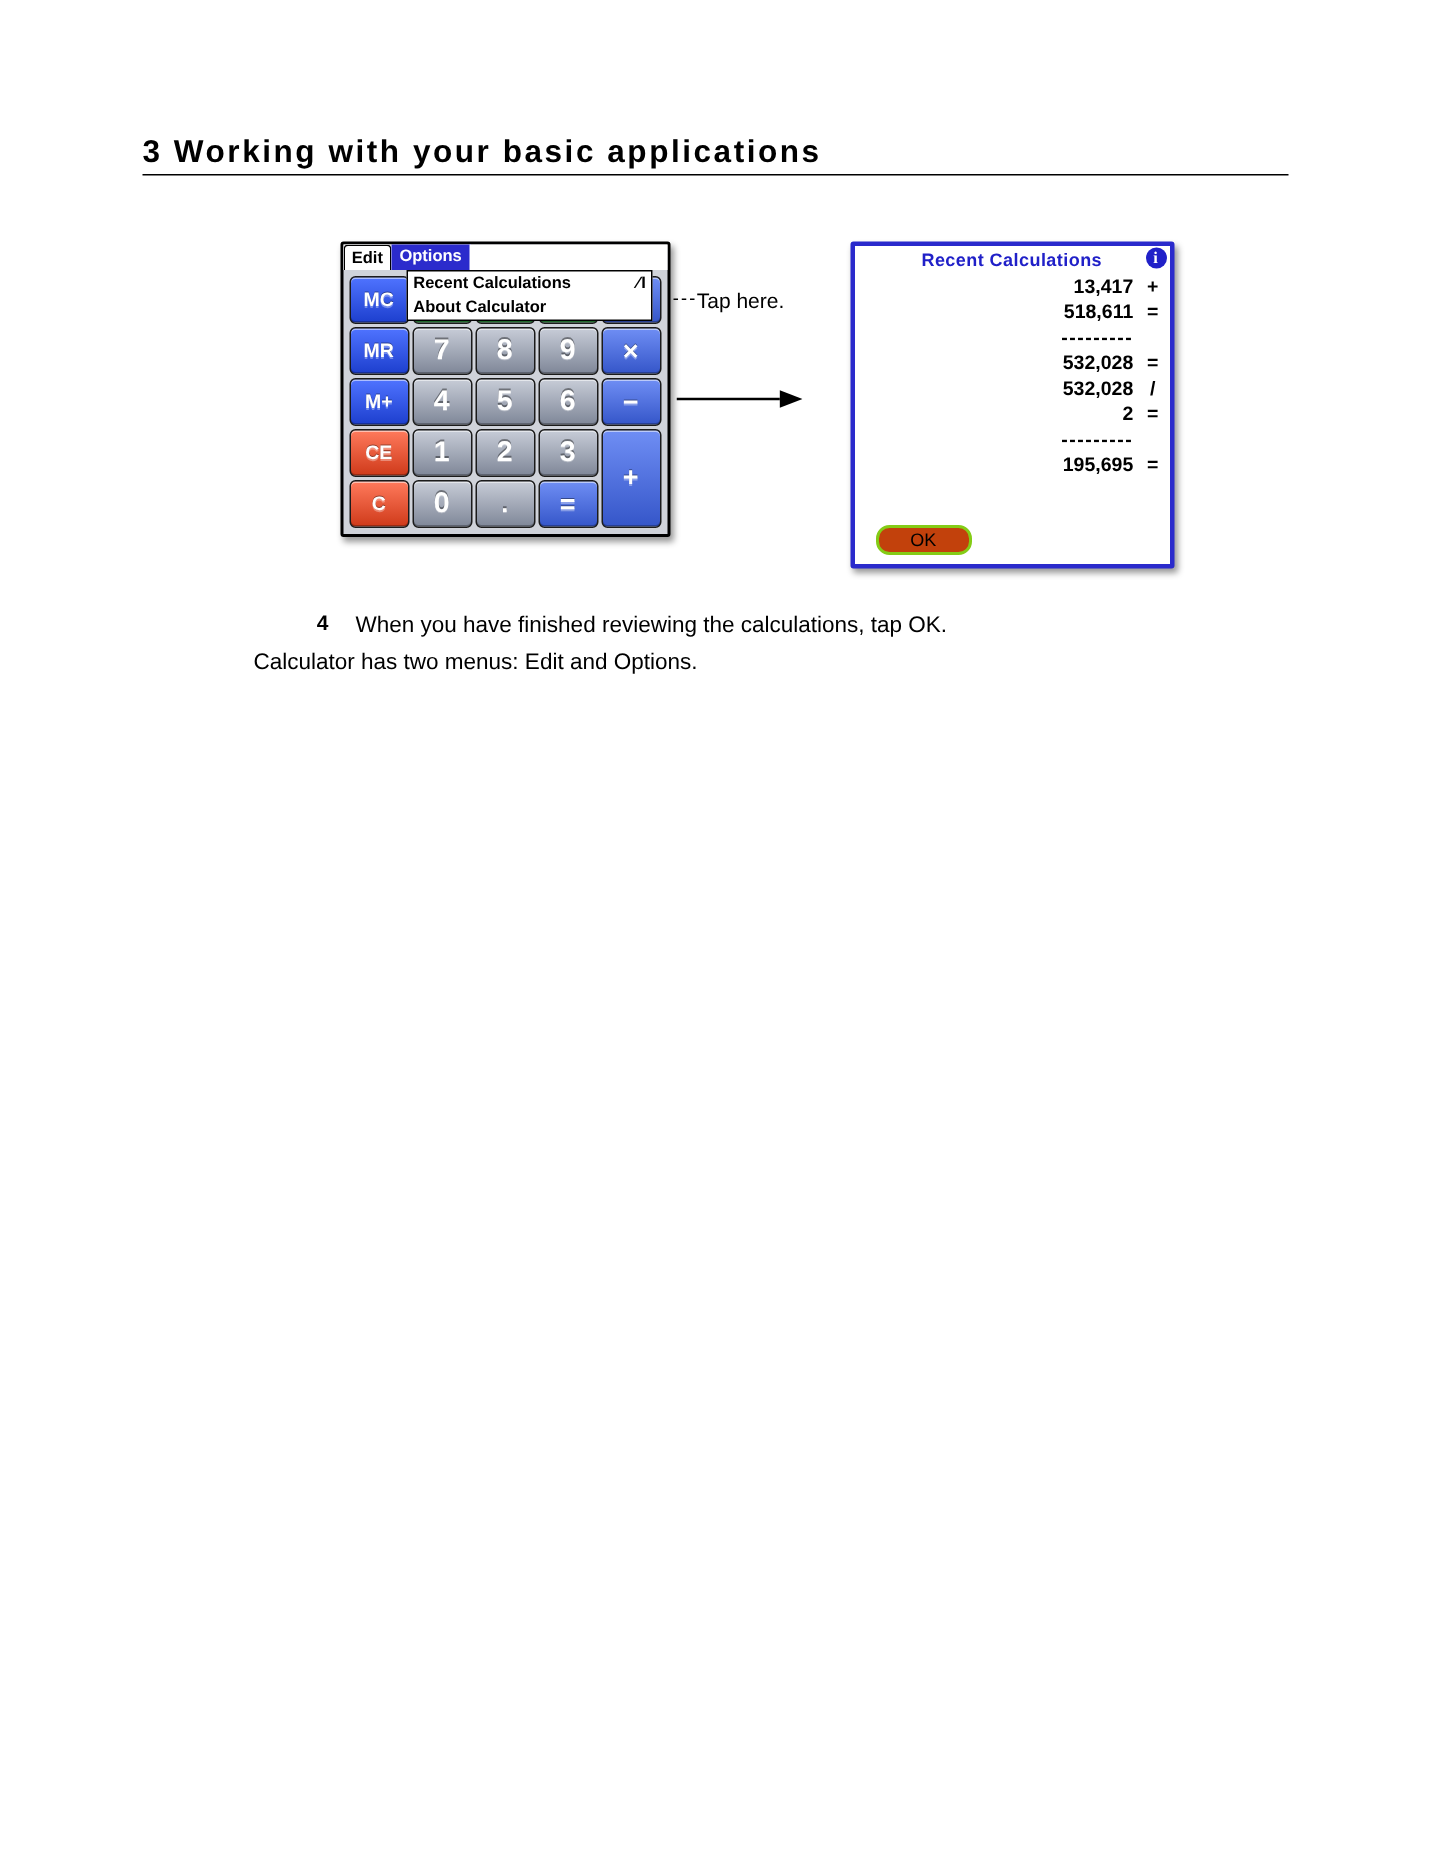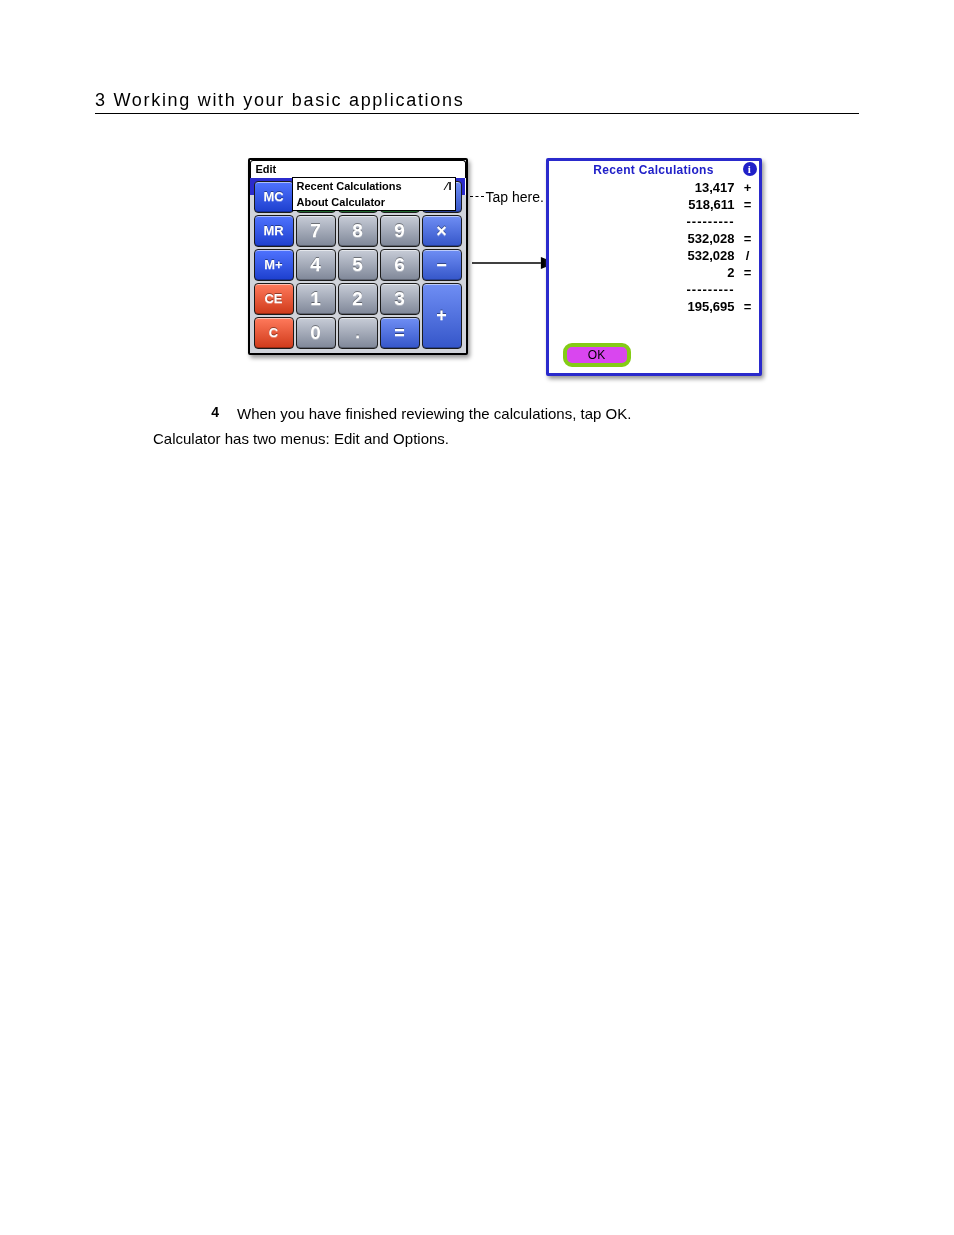--- a/index.html
+++ b/index.html
@@ -18,23 +18,23 @@
     padding: 90px 95px 40px 95px;
     display: flex;
     flex-direction: column;
   }
   .header {
     border-bottom: 1px solid #000;
     padding-bottom: 2px;
     margin-bottom: 44px;
   }
   .chapter-line {
-    font-size: 18px;
+    font-size: 21px;
     letter-spacing: 1.7px;
-    font-weight: 400;
+    font-weight: 700;
   }
   .subtitle-line {
     font-size: 18px;
     font-style: italic;
     font-weight: 500;
     margin-top: 2px;
     letter-spacing: .2px;
   }
 
   
@@ -53,21 +53,20 @@
     box-shadow: 2px 3px 4px #999;
     background: #d0d3da;
     border-radius: 2px;
     position: relative;
   }
   .calc-menubar {
     display: flex;
     align-items: stretch;
     height: 17px;
     background: #fff;
-    flex-direction: column;
   }
   .calc-tab {
     font: 700 11px/17px "Verdana", Arial, sans-serif;
     padding: 0 5px;
     color: #fff;
     background: #2b2bcc;
     border-right: 1px solid #fff;
   }
   .calc-tab.inactive {
     color: #000;
@@ -125,21 +124,21 @@
   .key.blue  { background: linear-gradient(#4f73ff,#1d3fce); }
   .key.red   { background: linear-gradient(#ff7a5c,#cf3a1a); }
   .key.green { background: linear-gradient(#72d07f,#2a8f3b); }
   .key.num   { background: linear-gradient(#c7ccd7,#7f8798); color:#fff; font-size:17px; }
   .key.big   { font-size:19px; }
   .plus-tall { grid-row: span 2; line-height: 62px; }
   .key.op { background: linear-gradient(#6f8ef4,#3556c9); font-size:18px; }
 
   
   .annot-col {
-    width: 78px;
+    width: 120px;
     position: relative;
     padding-top: 28px;
     flex: none;
   }
   .annot-label {
     font: 14px Arial, sans-serif;
     color: #000;
     position: absolute;
     top: 31px;
     left: 18px;
@@ -205,25 +204,25 @@
     font-weight:700;
   }
   .ok-row {
     flex:none;
     padding: 4px 0 6px 14px;
   }
   .ok-btn {
     display:inline-block;
     min-width: 44px;
     text-align:center;
-    border:4px solid #84cc16;
+    border:2px solid #84cc16;
     border-radius: 9px;
     font: 12px/16px Arial, sans-serif;
     padding: 0 8px;
-    background:#d946ef;
+    background:#c2410c;
   }
 
   
   .step-row {
     display:flex;
     margin-top: 28px;
   }
   .step-num {
     width: 124px;
     text-align: right;
@@ -235,21 +234,21 @@
     flex:1;
   }
   .h2 {
     margin-top: 26px;
     margin-left: 142px;
     font: 300 26px/30px "Segoe UI", Arial, sans-serif;
     letter-spacing: .3px;
   }
   .body-p {
     margin-top: 6px;
-    margin-left: 58px;
+    margin-left: 74px;
     font: 15px/19px "Verdana", Arial, sans-serif;
   }
 
   .footer {
     position:absolute;
     left: 95px; right: 95px;
     bottom: 60px;
     border-top: 1px solid #000;
     font: 14px Arial, sans-serif;
     padding-top: 4px;
@@ -262,21 +261,21 @@
 
   <div class="header">
     <div class="chapter-line">3 Working with your basic applications</div>
   </div>
 
   <div class="figure-row">
 
     <div class="pda-frame">
       <div class="calc-menubar">
         <div class="calc-tab inactive">Edit</div>
-        <div class="calc-tab">Recent</div>
+        <div class="calc-tab">Options</div>
       </div>
 
       <div class="menu-panel">
         <div class="menu-item">
           <span>Recent Calculations</span>
           <span class="menu-shortcut">⁄ I</span>
         </div>
         <div class="menu-item">About Calculator</div>
       </div>
 

